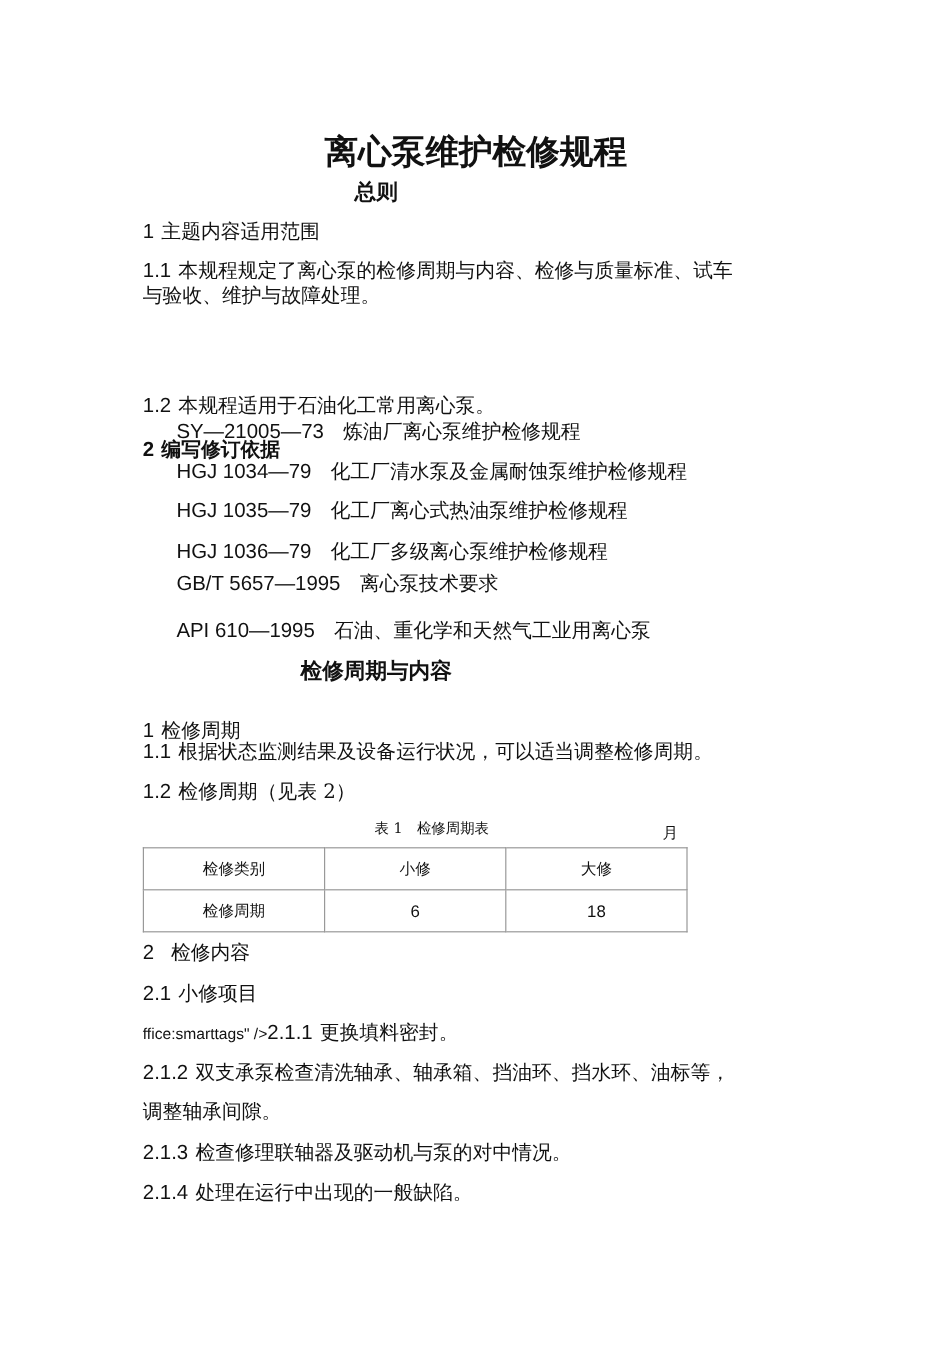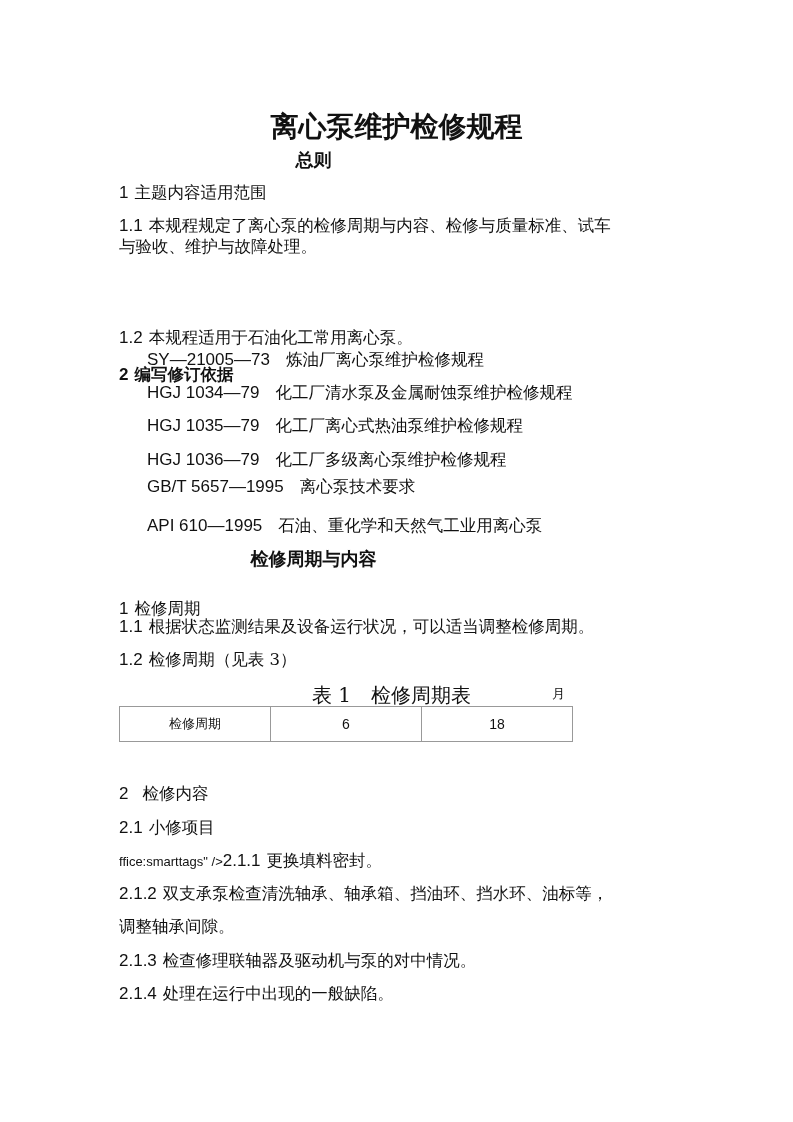--- a/index.html
+++ b/index.html
@@ -33,27 +33,32 @@
 <div class="abs line ind" style="top:382px;"><span class="code">HGJ 1034—79</span><span>化工厂清水泵及金属耐蚀泵维护检修规程</span></div>
 <div class="abs line ind" style="top:415px;"><span class="code">HGJ 1035—79</span><span>化工厂离心式热油泵维护检修规程</span></div>
 <div class="abs line ind" style="top:449px;"><span class="code">HGJ 1036—79</span><span>化工厂多级离心泵维护检修规程</span></div>
 <div class="abs line ind" style="top:476px;"><span class="code">GB/T 5657—1995</span><span>离心泵技术要求</span></div>
 <div class="abs line ind" style="top:515px;"><span class="code">API 610—1995</span><span>石油、重化学和天然气工业用离心泵</span></div>
 
 <div class="abs h2" style="top:547px;">检修周期与内容</div>
 
 <div class="abs line" style="top:582px;margin-top:16px;"><span class="num">1</span><span>检修周期</span></div>
 <div class="abs line" style="top:616px;"><span class="num">1.1</span><span>根据状态监测结果及设备运行状况，可以适当调整检修周期。</span></div>
-<div class="abs line" style="top:649px;"><span class="num">1.2</span><span>检修周期（见表 3）</span></div>
+<div class="abs line" style="top:649px;"><span class="num">1.2</span><span>检修周期（见表 2）</span></div>
 
-<div class="abs" style="top:682px; left:312px; font-size:20px;">表 1　检修周期表</div>
+<div class="abs" style="top:682px; left:312px; font-size:12px;">表 1　检修周期表</div>
 <div class="abs" style="top:685px; left:552px; font-size:13px;">月</div>
 
 <table class="t">
   <tbody>
+      <tr>
+    <td>检修类别</td>
+    <td>小修</td>
+    <td>大修</td>
+  </tr>
   <tr>
     <td>检修周期</td>
     <td class="sans">6</td>
     <td class="sans">18</td>
   </tr>
 </tbody>
   </table>
 
 <div class="abs line" style="top:783px;"><span class="num" style="margin-right:14px;">2</span><span>检修内容</span></div>
 <div class="abs line" style="top:817px;"><span class="num">2.1</span><span>小修项目</span></div>

